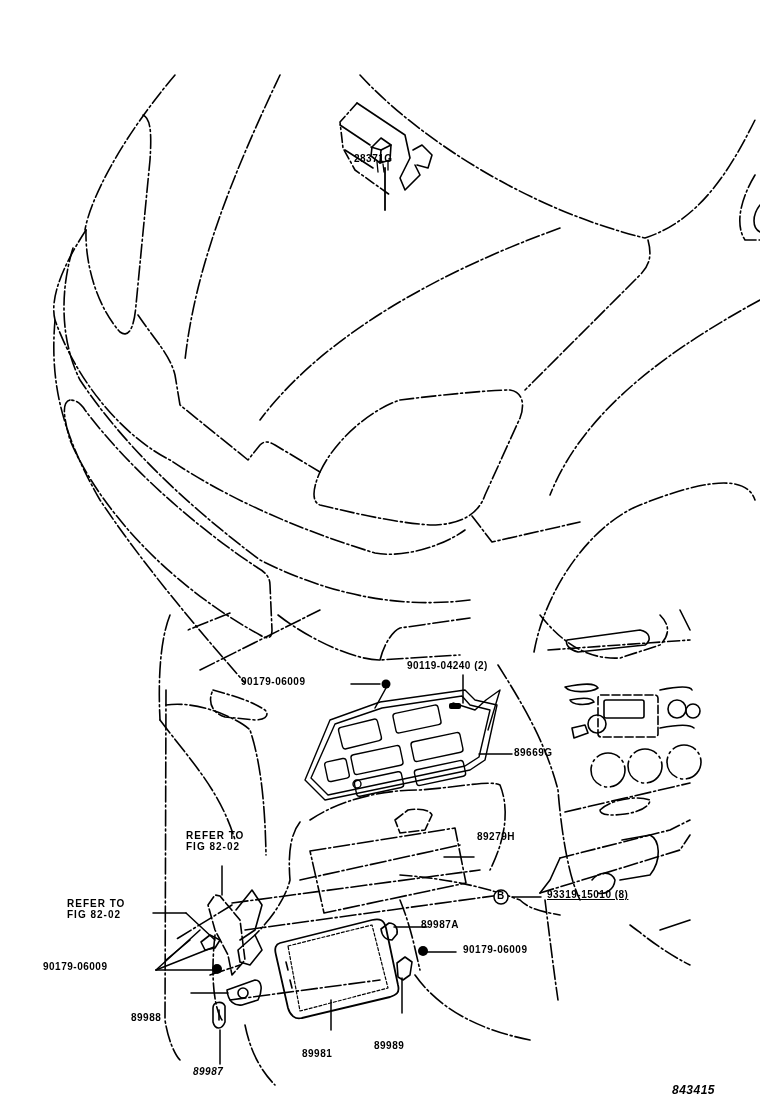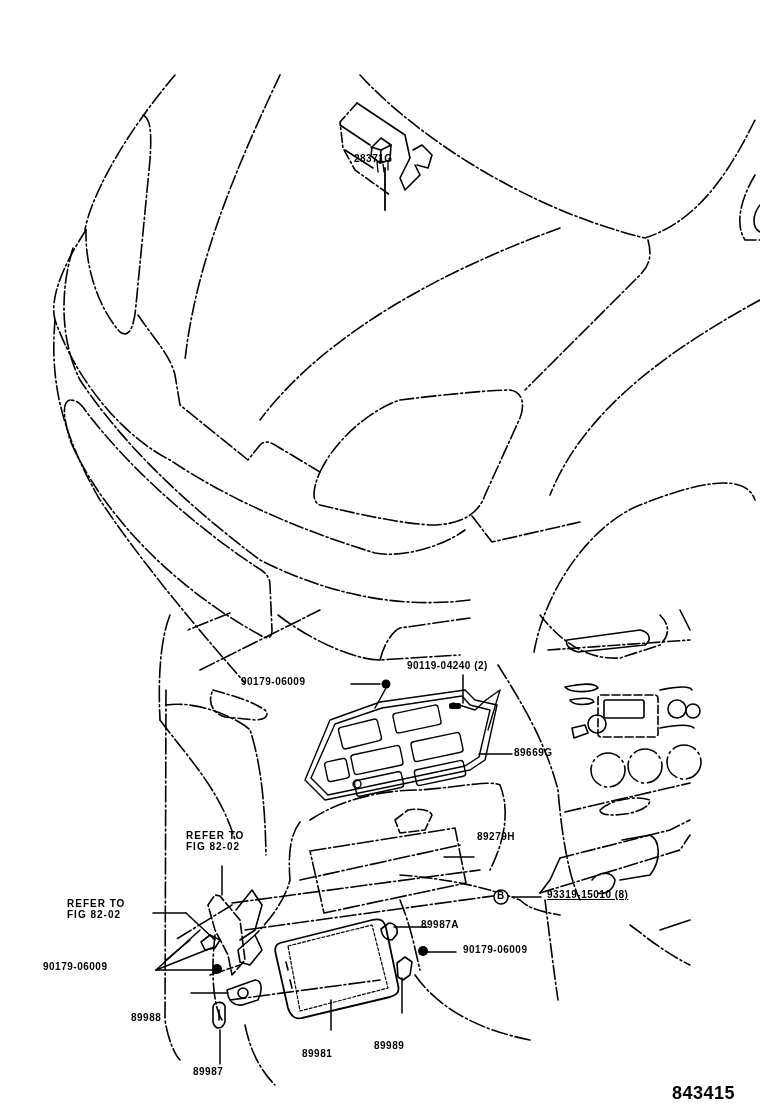--- a/index.html
+++ b/index.html
@@ -1,20 +1,20 @@
 <!DOCTYPE html>
 <html><head>
 <meta charset="utf-8">
 <style>
   html, body { margin: 0; padding: 0; background: #ffffff; }
   body { width: 760px; height: 1112px; position: relative; overflow: hidden; font-family: "Liberation Sans", "DejaVu Sans", sans-serif; }
   svg.art { position: absolute; left: 0; top: 0; }
   .lbl { position: absolute; font-family: "Liberation Sans", "DejaVu Sans", sans-serif; font-weight: bold; color: #000; font-size: 10px; letter-spacing: 0.5px; white-space: nowrap; line-height: 1; }
   .ref { font-size: 10px; letter-spacing: 1px; line-height: 1.05; }
-  .fig-num { font-size: 18px; }
+  .fig-num { font-size: 12px; font-style: italic; }
 </style>
 </head>
 <body>
 
 <svg class="art" width="760" height="1112" viewBox="0 0 760 1112" fill="none" stroke="#000" stroke-width="1.6" stroke-linecap="round" stroke-linejoin="round">
 
   <g>
 
     <path d="M175 75 C 120 140, 90 200, 85 230" stroke-dasharray="14 3 2 3"></path>
 
@@ -202,21 +202,21 @@
 <div class="lbl" style="left:407px; top:661px;">90119-04240 (2)</div>
 <div class="lbl" style="left:514px; top:748px;">89669G</div>
 <div class="lbl" style="left:477px; top:832px;">89279H</div>
 <div class="lbl" style="left:497px; top:891px; font-size:10px;">B</div>
 <div class="lbl" style="left:547px; top:890px;text-decoration:underline;">93319-15010 (8)</div>
 <div class="lbl" style="left:421px; top:920px;">89987A</div>
 <div class="lbl" style="left:463px; top:945px;">90179-06009</div>
 <div class="lbl" style="left:374px; top:1013px;margin-top:28px;">89989</div>
 <div class="lbl" style="left:302px; top:1033px;margin-top:16px;">89981</div>
 <div class="lbl" style="left:131px; top:986px;margin-top:27px;">89988</div>
-<div class="lbl" style="left:193px; top:1067px;">89987</div>
+<div class="lbl" style="left:193px; top:1067px;font-style:italic;">89987</div>
 <div class="lbl" style="left:43px; top:962px;">90179-06009</div>
 
 <div class="lbl ref" style="left:186px; top:831px;">
   <div>REFER TO</div>
   <div>FIG 82-02</div>
 </div>
 <div class="lbl ref" style="left:67px; top:899px;">
   <div>REFER TO</div>
   <div>FIG 82-02</div>
 </div>

